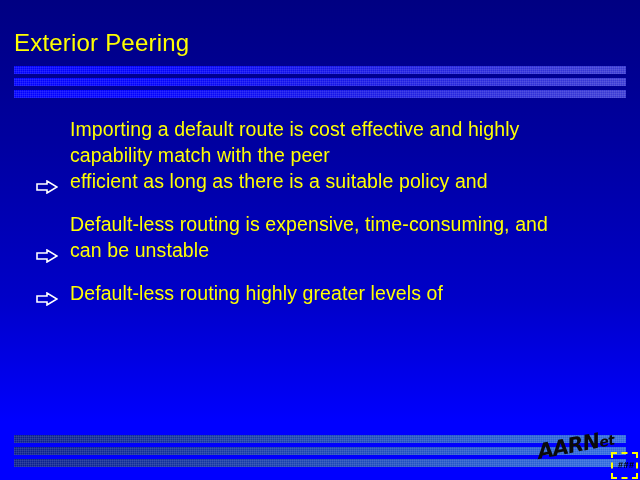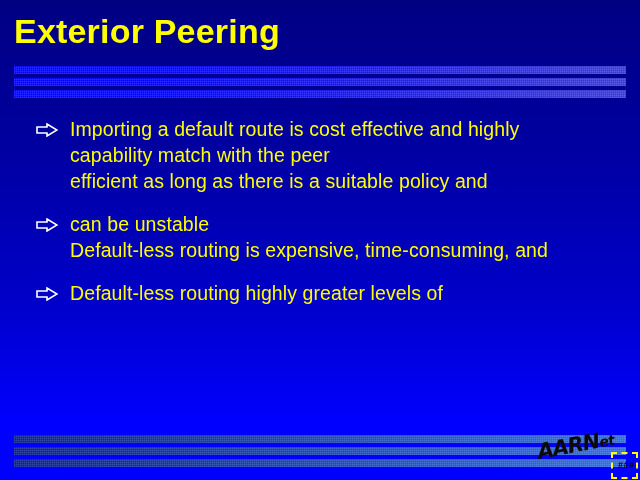--- a/index.html
+++ b/index.html
@@ -13,24 +13,24 @@
     height: 480px;
     overflow: hidden;
     background: linear-gradient(to bottom, #000082 0%, #00009e 28%, #0000c8 62%, #0000ff 88%, #0000ff 100%);
     font-family: "Liberation Sans", sans-serif;
   }
 
   
   #title {
     position: absolute;
     left: 14px;
-    top: 12px;
+    top: 24px;
     color: #ffff00;
-    font-size: 34px;
-    font-weight: bold;
+    font-size: 24px;
+    font-weight: normal;
     letter-spacing: 0.2px;
     line-height: 38px;
     white-space: nowrap;
   }
 
   
   .stripe-group {
     position: absolute;
     left: 14px;
     width: 612px;
@@ -63,21 +63,21 @@
 
   
   #bullets {
     position: absolute;
     left: 36px;
     top: 116px;
     width: 580px;
   }
   .bullet-row {
     display: flex;
-    align-items: flex-start;
+    align-items: flex-end;
     margin-bottom: 17px;
   }
   .bullet-marker {
     flex: 0 0 auto;
     width: 34px;
     padding-top: 7px;
   }
   .bullet-marker svg { display: block; }
   .bullet-text {
     color: #ffff00;
@@ -163,22 +163,22 @@
       </span>
     </div>
 
     <div class="bullet-row">
       <span class="bullet-marker">
         <svg width="22" height="14" viewBox="0 0 22 14" aria-hidden="true">
           <path d="M1 4 H11 V1 L21 7 L11 13 V10 H1 Z" fill="none" stroke="#ffffff" stroke-width="1.6" stroke-linejoin="miter"></path>
         </svg>
       </span>
       <span class="bullet-text">
+        <span class="line">Default-less routing is expensive, time-consuming, and</span>
         <span class="line">can be unstable</span>
-        <span class="line">Default-less routing is expensive, time-consuming, and</span>
       </span>
     </div>
 
     <div class="bullet-row">
       <span class="bullet-marker">
         <svg width="22" height="14" viewBox="0 0 22 14" aria-hidden="true">
           <path d="M1 4 H11 V1 L21 7 L11 13 V10 H1 Z" fill="none" stroke="#ffffff" stroke-width="1.6" stroke-linejoin="miter"></path>
         </svg>
       </span>
       <span class="bullet-text">

